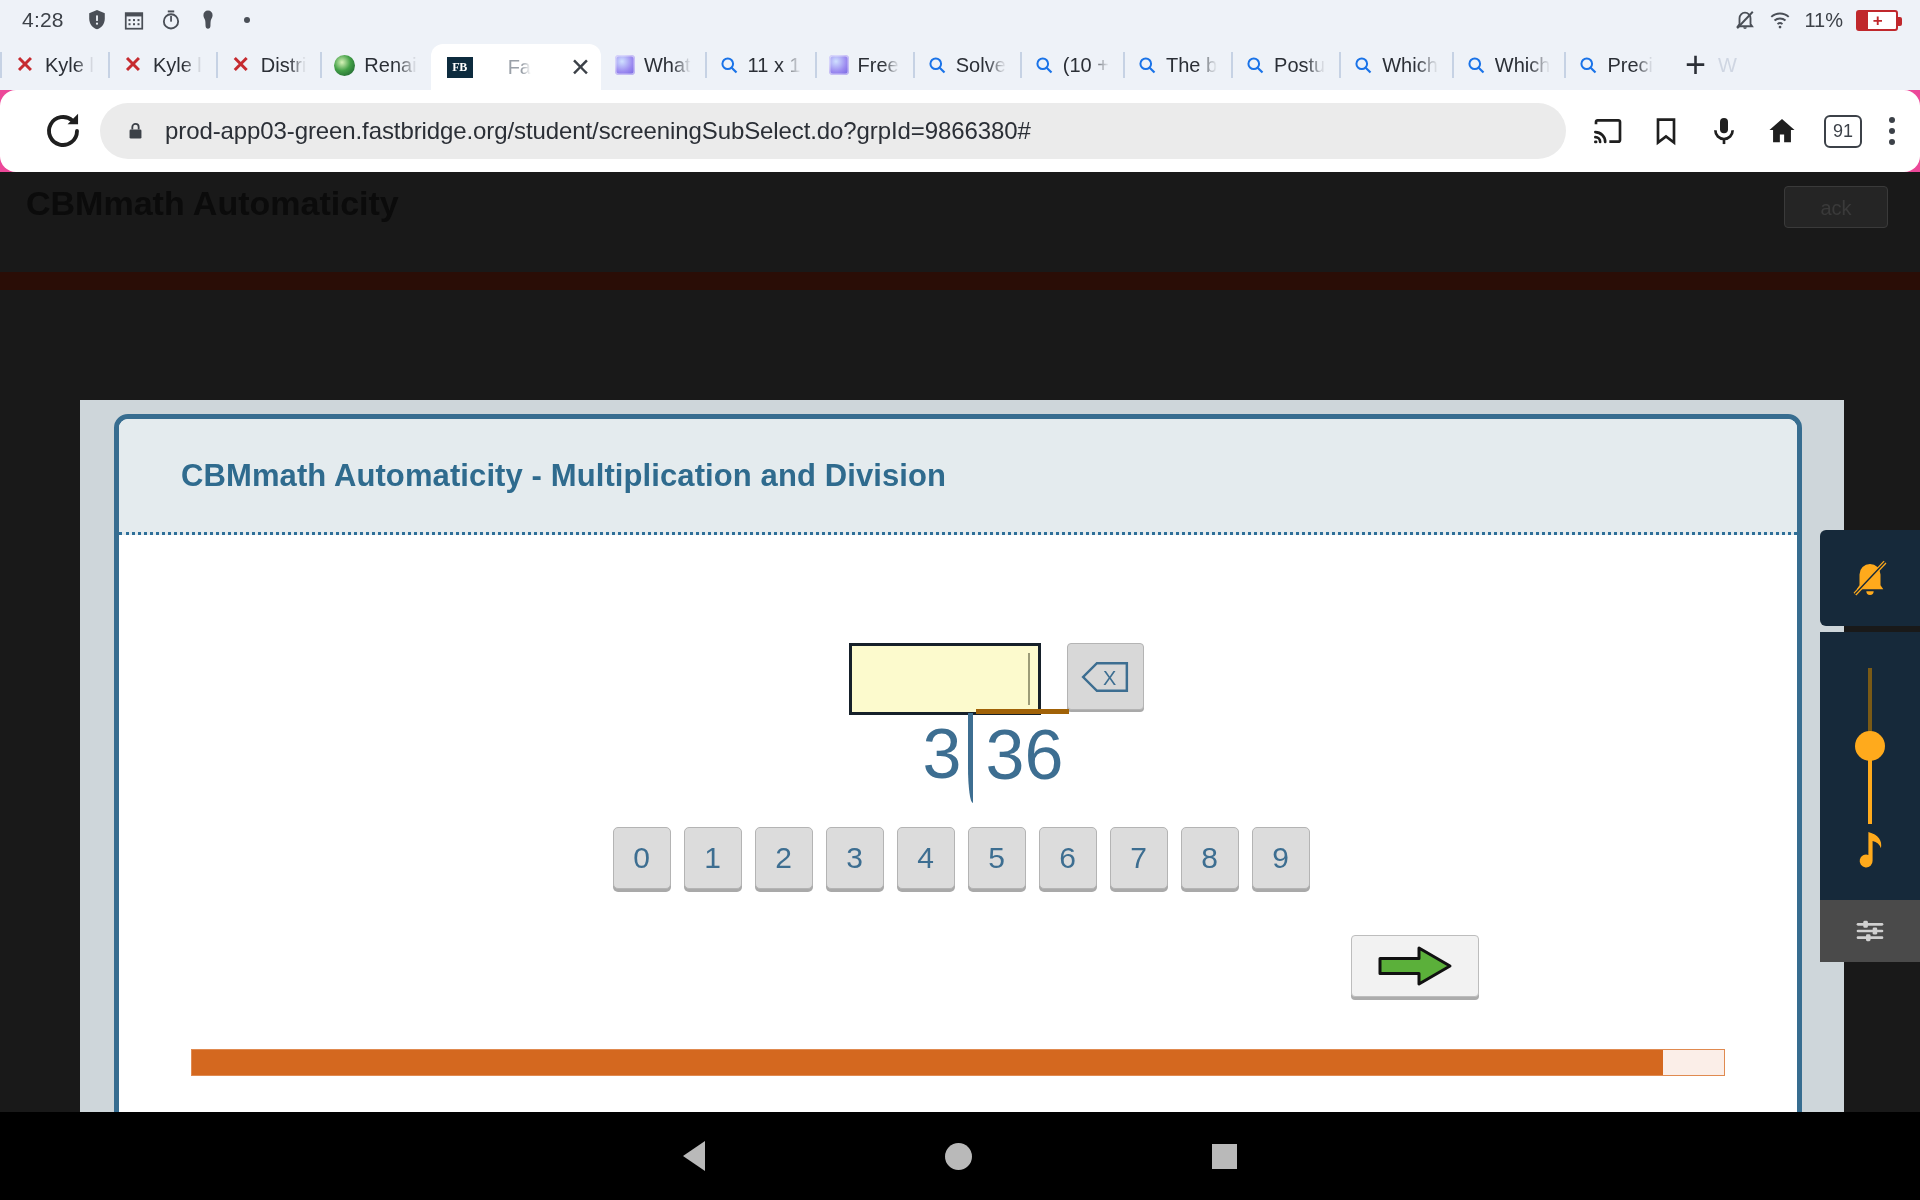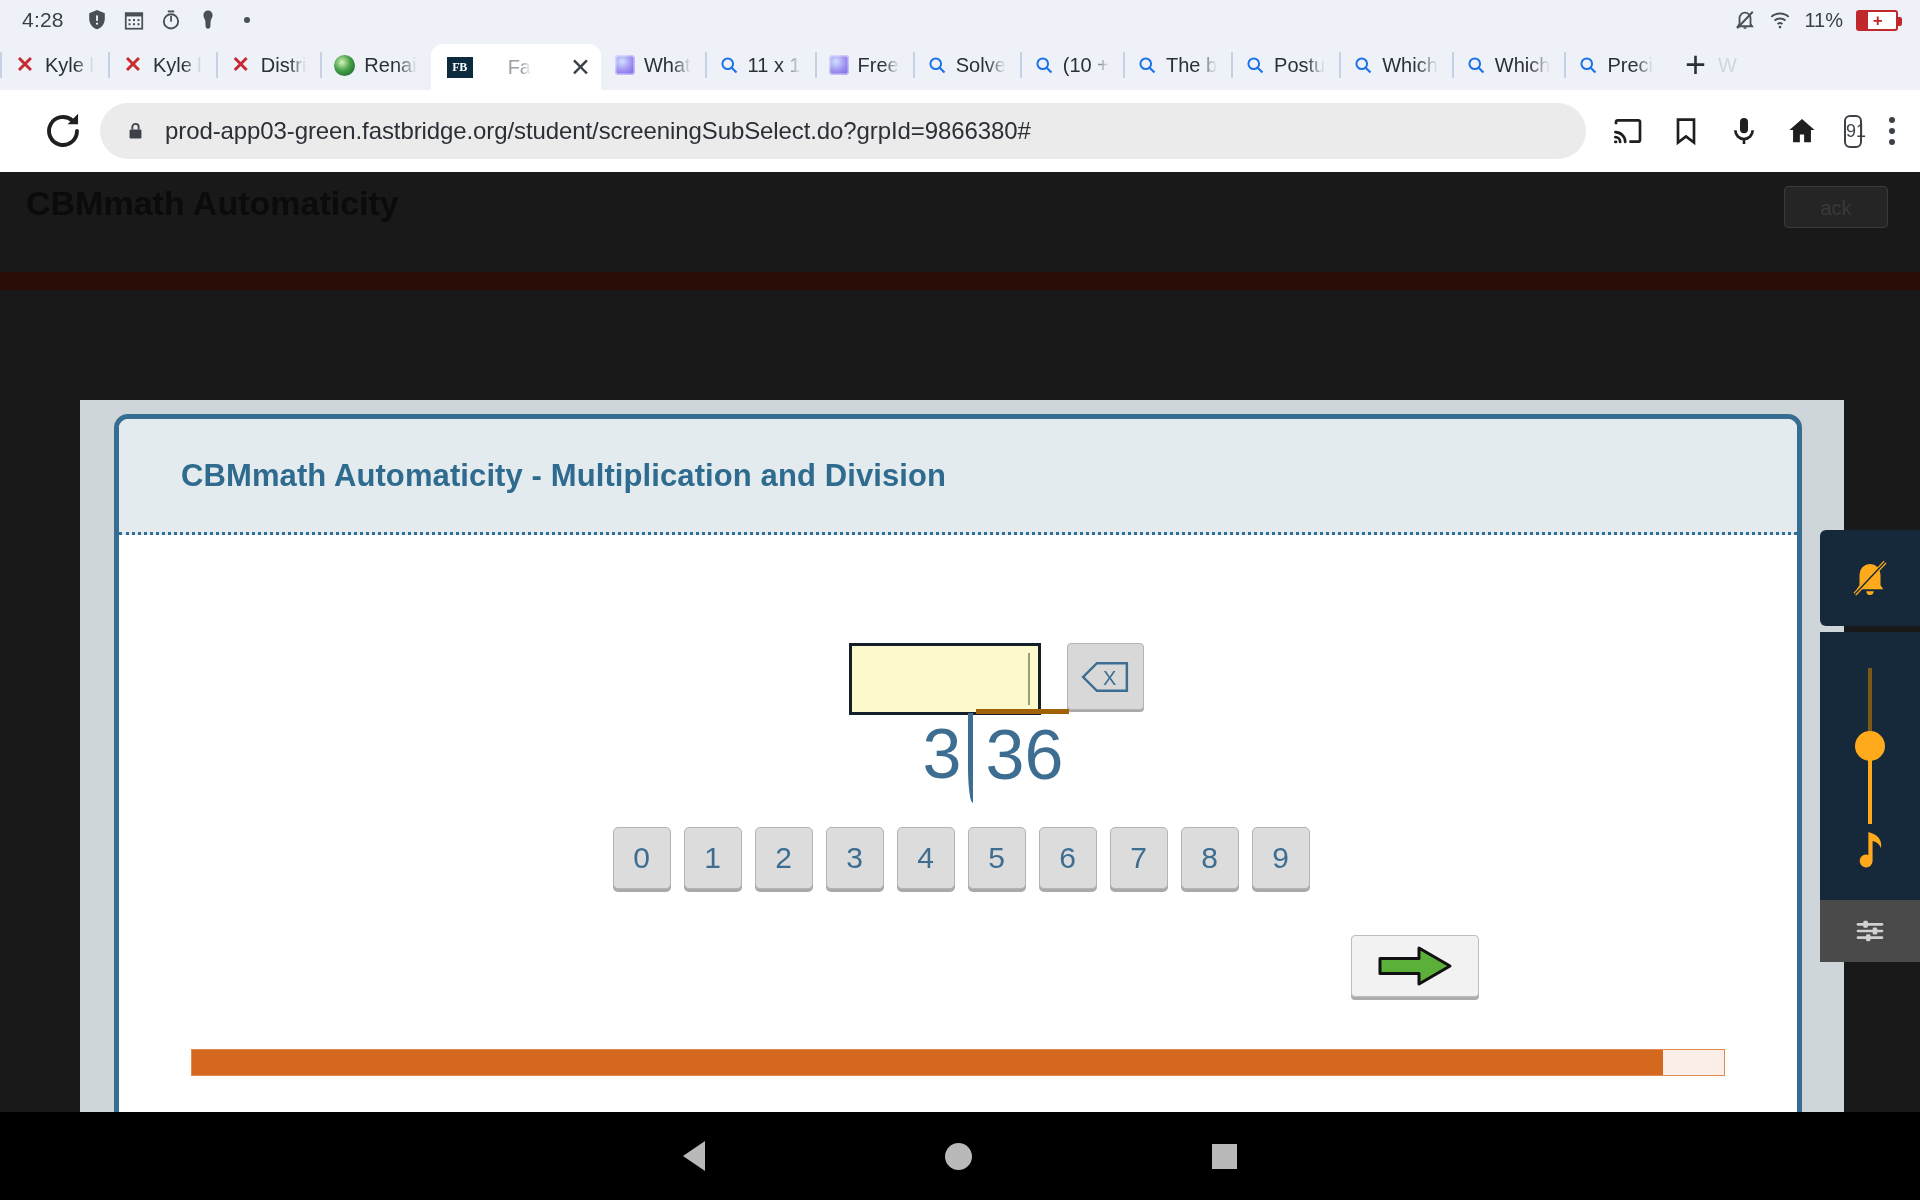--- a/index.html
+++ b/index.html
@@ -85,40 +85,40 @@
   .ic-srch { width: 20px; height: 20px; flex: 0 0 auto; }
   .tab-plus {
     margin-left: 6px; font-size: 36px; color: #2b2f36; font-weight: 300;
     line-height: 1; padding: 0 12px; align-self: center;
   }
   .tab-ghost { font-size: 20px; color: #cfd6e2; align-self: center; }
 
   
   .omni-row {
     position: absolute; top: 90px; left: 0; width: 1920px; height: 82px;
-    background: #fff; display: flex; align-items: center; padding: 0 24px;
+    background: #fff; display: flex; align-items: center; padding: 0 24px; border-radius: 16px;
   }
   .reload {
     width: 46px; height: 46px; flex: 0 0 auto; margin: 0 14px 0 16px;
     display: flex; align-items: center; justify-content: center;
   }
   .urlbox {
     flex: 1 1 auto; height: 56px; background: #ebebeb; border-radius: 28px;
     display: flex; align-items: center; padding: 0 26px; gap: 20px; min-width: 0;
   }
   .lock { width: 19px; height: 24px; flex: 0 0 auto; }
   .url-text {
     font-size: 24px; color: #2b2f36; white-space: nowrap; overflow: hidden;
     text-overflow: clip; letter-spacing: -.1px;
   }
   .omni-icons { display: flex; align-items: center; gap: 26px; margin-left: 26px; }
   .omni-ic { width: 32px; height: 32px; display: block; }
   .tabcount {
-    width: 18px; height: 33px; border: 2.6px solid #3c4148; border-radius: 6px;
-    font-size: 18px; color: #3c4148; line-height: 29px; text-align: right;
+    width: 38px; height: 33px; border: 2.6px solid #3c4148; border-radius: 6px;
+    font-size: 18px; color: #3c4148; line-height: 29px; text-align: center;
   }
   .kebab { width: 8px; display: flex; flex-direction: column; gap: 5px; align-items: center; }
   .kebab i { width: 6px; height: 6px; border-radius: 50%; background: #3c4148; display: block; }
 
   
   .page {
     position: absolute; top: 172px; left: 0; width: 1920px; height: 940px;
     background: #191919; overflow: hidden;
   }
   .page-head-title {

